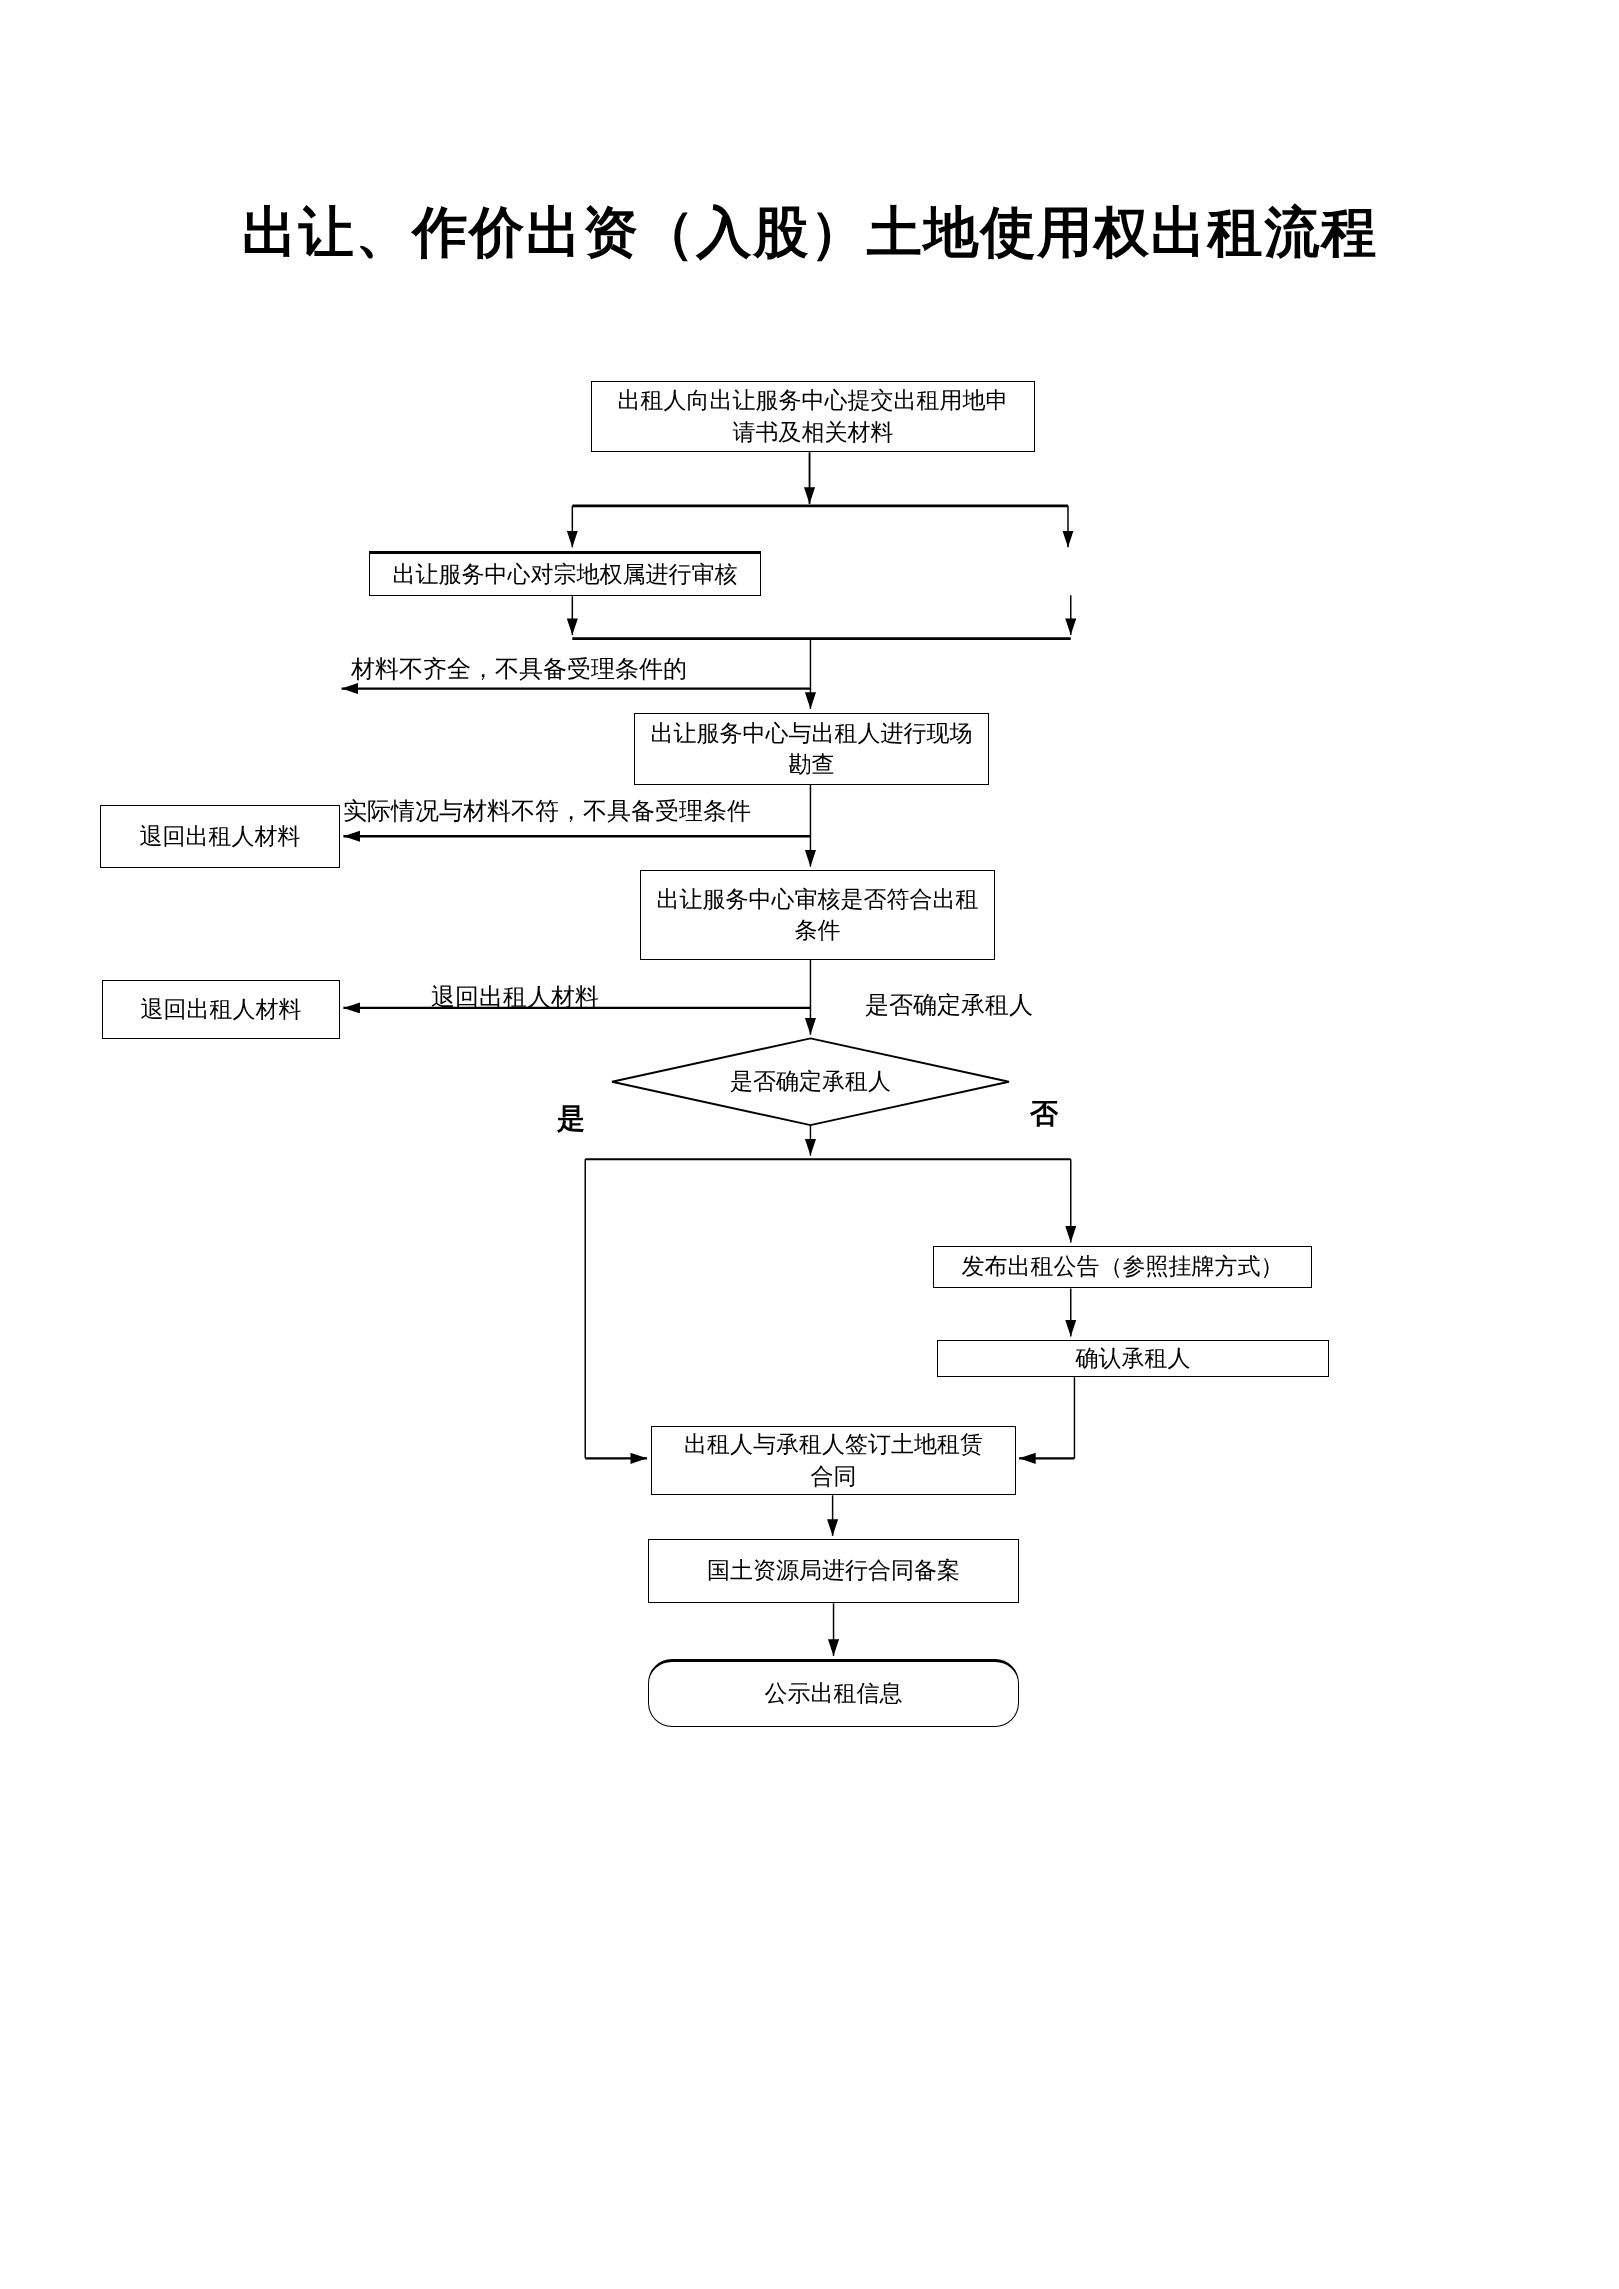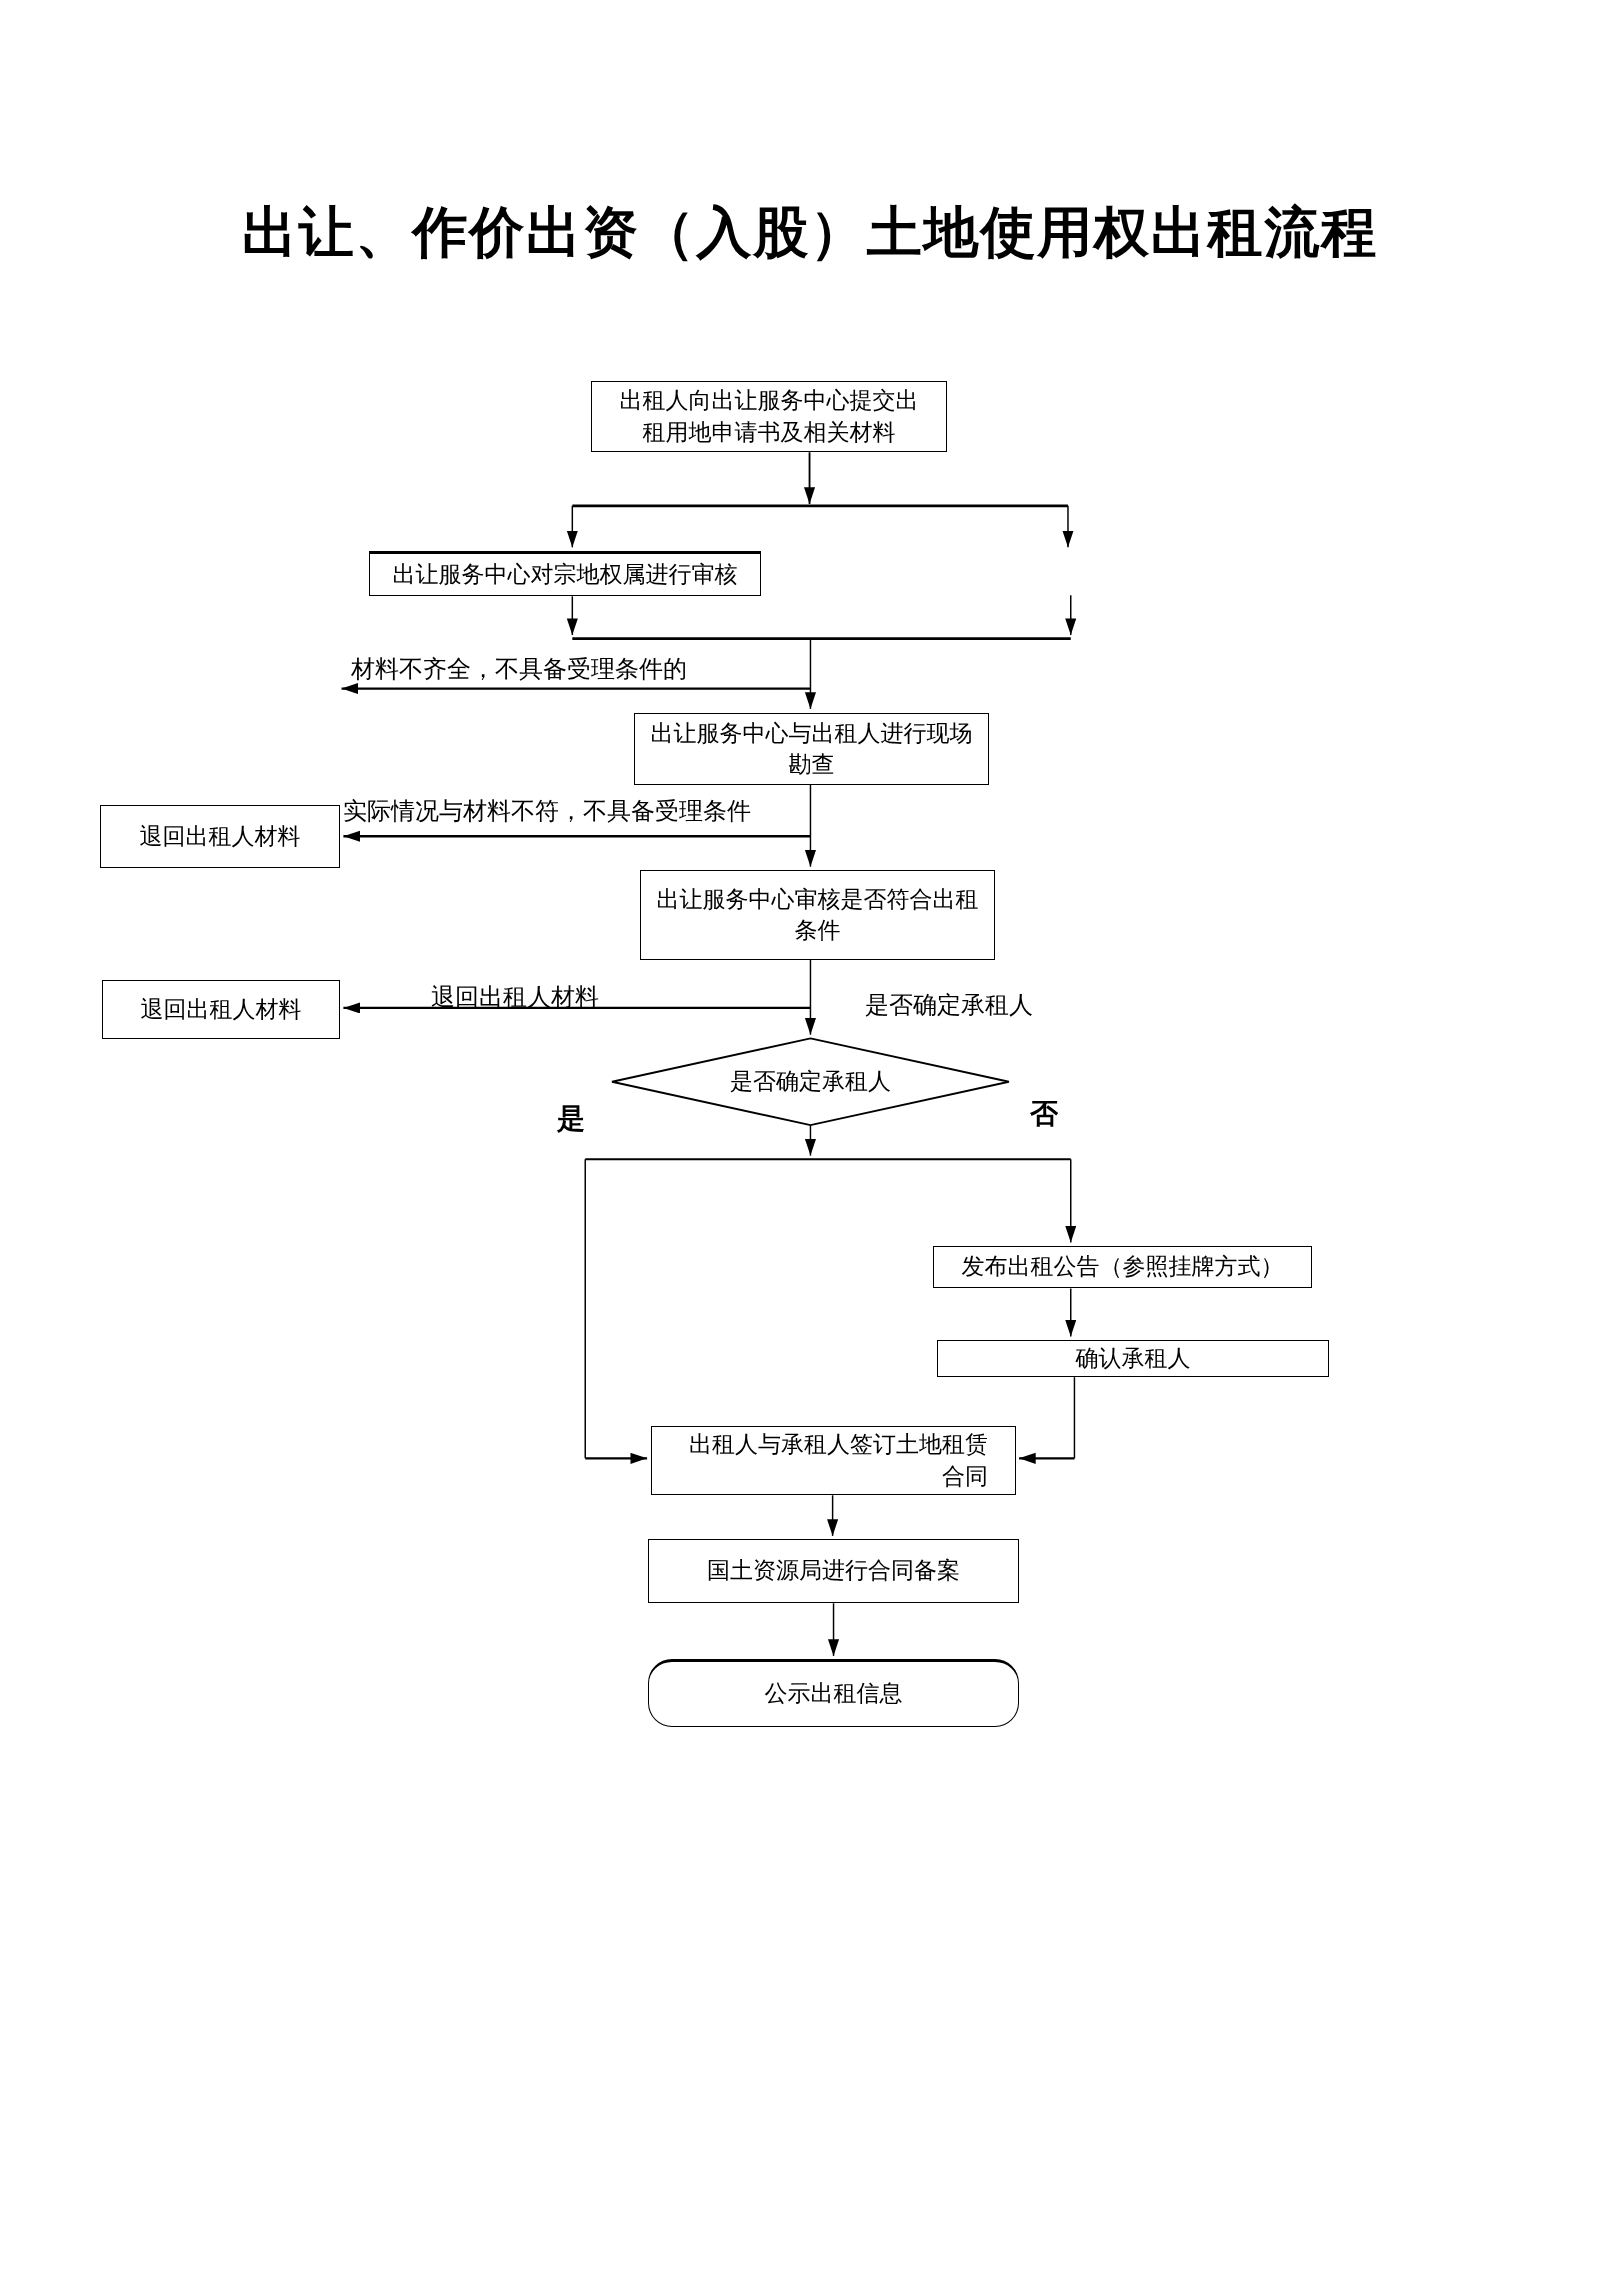--- a/index.html
+++ b/index.html
@@ -33,21 +33,21 @@
     display: flex;
     align-items: center;
     justify-content: center;
     text-align: center;
     font-size: 23px;
     line-height: 1.35;
     padding: 0 7.4px;
   }
   .node.thick-top { border-width: 3.7px 1.8px 1.8px 1.8px; }
   .node.pad-wide { padding: 0 18.5px; }
-  .node.pad-mid  { padding: 0 27px; text-align: right; }
+  .node.pad-mid  { padding: 0 27px; }
   .diamond-label {
     position: absolute;
     display: flex;
     align-items: center;
     justify-content: center;
     text-align: center;
     font-size: 23px;
     background: transparent;
   }
   .edge-label {
@@ -105,21 +105,21 @@
       <line x1="1160" y1="1256" x2="1160" y2="1346" stroke-width="1.6" marker-end="url(#arr)"></line>
       <line x1="1160" y1="1396" x2="1160" y2="1448" stroke-width="1.6" marker-end="url(#arr)"></line>
       <line x1="1164" y1="1492" x2="1164" y2="1580" stroke-width="1.6"></line>
       <line x1="1164" y1="1580" x2="1104" y2="1580" stroke-width="2.5" marker-end="url(#arr)"></line>
 
       <line x1="902" y1="1620" x2="902" y2="1664" stroke-width="1.6" marker-end="url(#arr)"></line>
       <line x1="903" y1="1737" x2="903" y2="1794" stroke-width="1.6" marker-end="url(#arr)"></line>
     </g>
   </svg>
 
-  <div class="node pad-wide" style="left:591px; top:381px; width:356px; height:71px;">出租人向出让服务中心提交出租用地申请书及相关材料</div>
+  <div class="node pad-wide" style="left:591px; top:381px; width:444px; height:71px;">出租人向出让服务中心提交出租用地申请书及相关材料</div>
 
   <div class="node thick-top" style="left:369px; top:551px; width:392px; height:45px;">出让服务中心对宗地权属进行审核</div>
 
 
 
   <div class="node" style="left:634px; top:713px; width:355px; height:72px;">出让服务中心与出租人进行现场勘查</div>
 
   <div class="node" style="left:100px; top:805px; width:240px; height:63px;">退回出租人材料</div>
 
   <div class="node" style="left:640px; top:870px; width:355px; height:90px;">出让服务中心审核是否符合出租条件</div>

